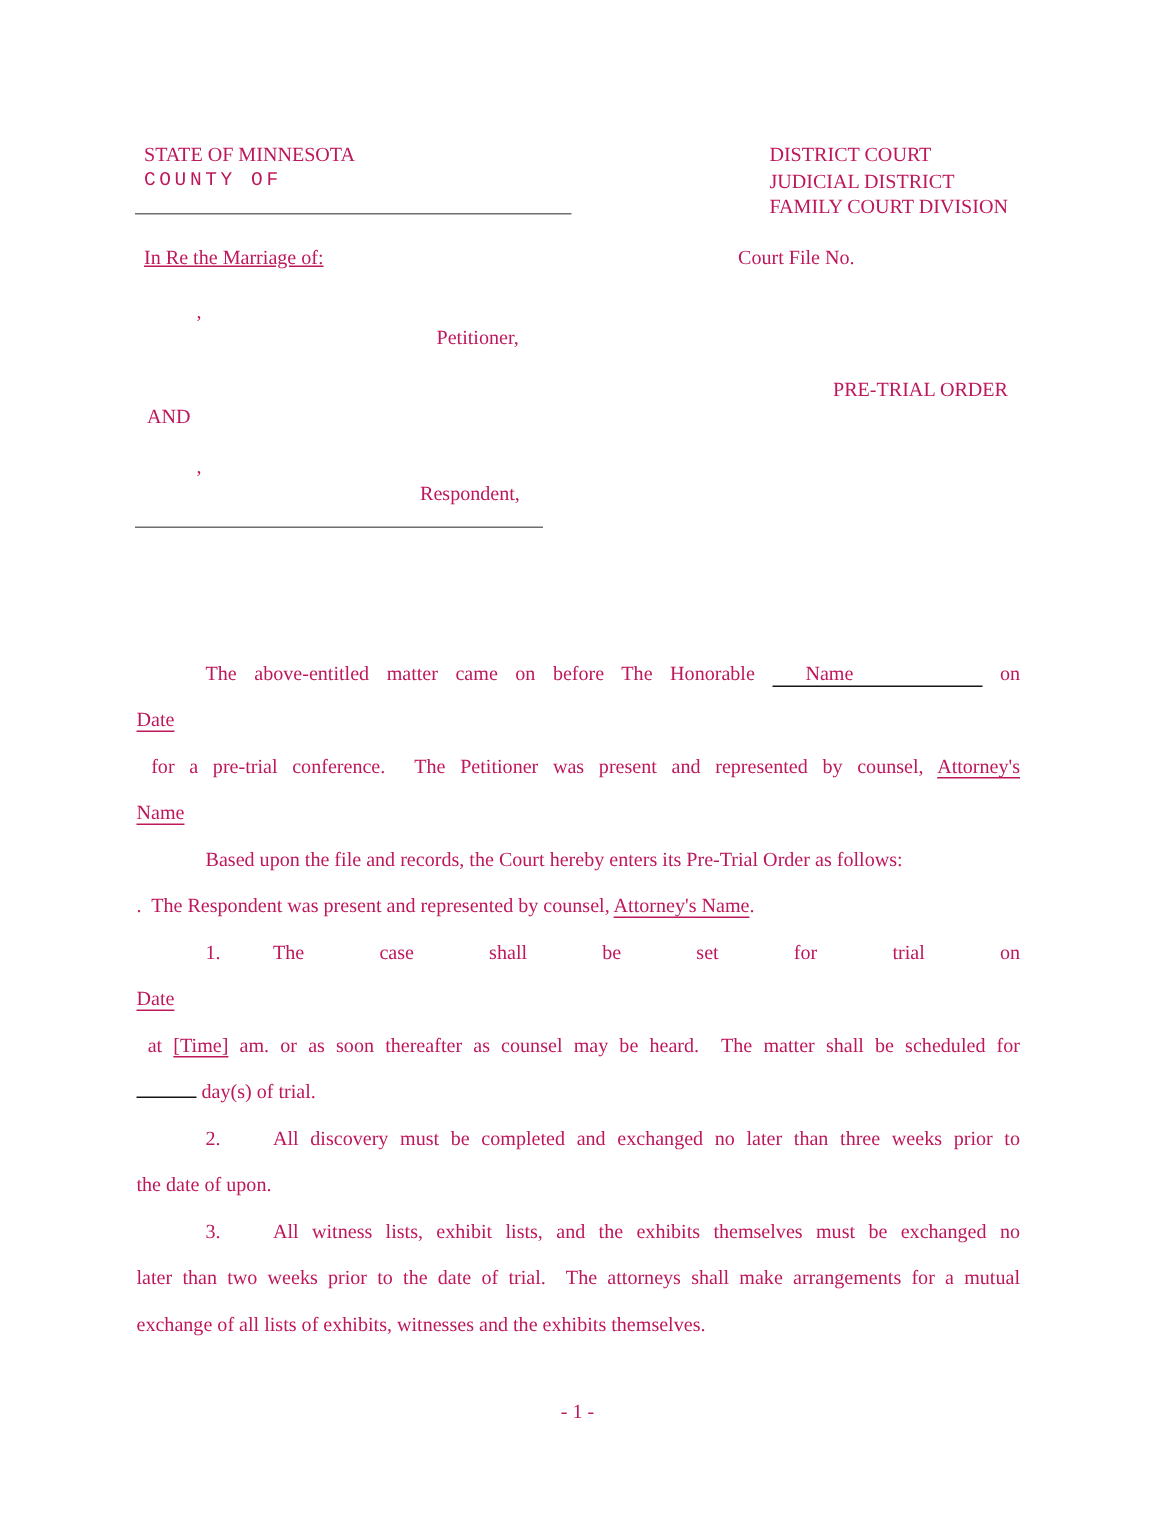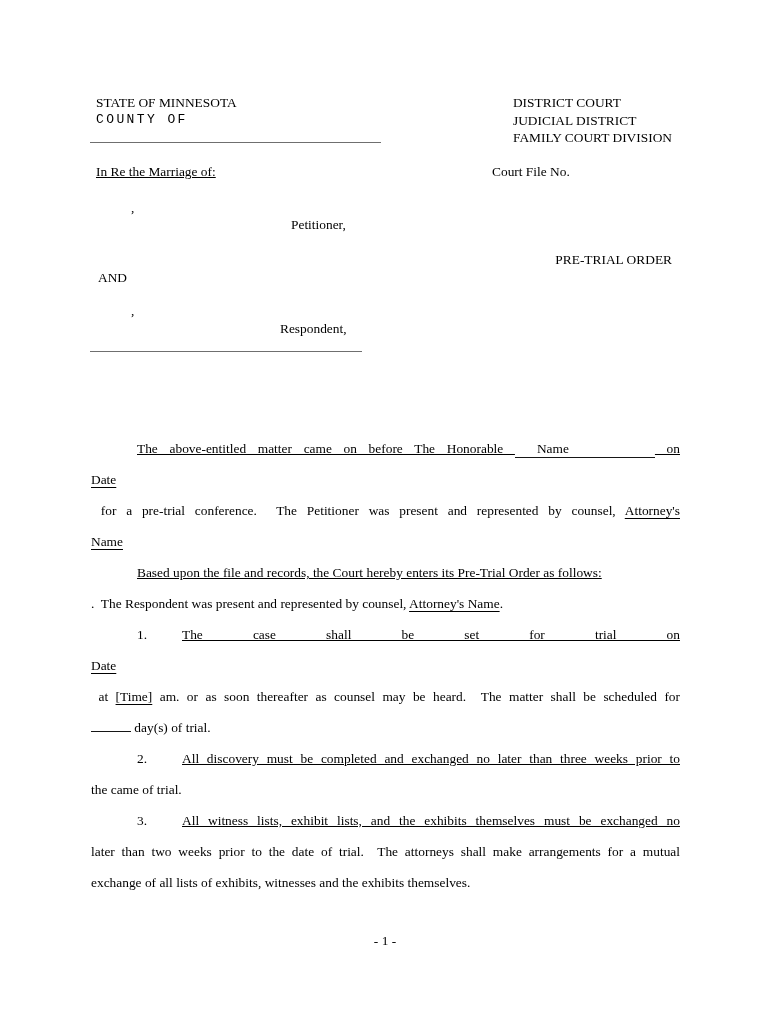--- a/index.html
+++ b/index.html
@@ -3,21 +3,21 @@
 <meta charset="utf-8">
 <style>
   html, body { margin: 0; padding: 0; background: #ffffff; }
   .page {
     position: relative;
     width: 770px;
     height: 1024px;
     background: #ffffff;
     font-family: "Liberation Serif", serif;
     font-size: 13.4px;
-    color: #000000;
+    color: #be185d;
     overflow: hidden;
   }
   .abs { position: absolute; }
 
   
   .hdr-left  { left: 96px;  top: 94px; line-height: 17px; white-space: nowrap; }
   .hdr-left .county {
     font-family: Liberation Mono, monospace;
     font-size: 13px;
     letter-spacing: 2.4px;
@@ -35,21 +35,21 @@
   .pet-role       { left: 291px; top: 217px; }
   .order-title    { right: 98px; top: 252px; }
   .and-connector  { left: 98px;  top: 270px; }
   .resp-comma     { left: 131px; top: 303px; }
   .resp-role      { left: 280px; top: 321px; }
 
   
   .doc-body { position: absolute; left: 91px; top: 433px; width: 589px; }
   .line { height: 31px; line-height: 31px; }
   .just { text-align: justify; text-align-last: justify; }
-  .ind  { padding-left: 46px; text-decoration: underline; }
+  .ind  { padding-left: 46px; }
   .num  { display: inline-block; width: 45px; }
   .u {
     text-decoration: underline;
     text-decoration-thickness: 1px;
     text-underline-offset: 3px;
   }
   .blank {
     display: inline-block;
     border-bottom: 1px solid #161616;
     height: 17px;
@@ -100,21 +100,21 @@
       <div class="line"><span class="u">Date</span></div>
       <div class="line just"><span>&nbsp;for a pre-trial conference.&nbsp; The Petitioner was present and represented by counsel, </span><span class="u">Attorney's</span></div>
       <div class="line"><span class="u">Name</span></div>
       <div class="line ind"><span>Based upon the file and records, the Court hereby enters its Pre-Trial Order as follows:</span></div>
       <div class="line"><span>.&nbsp; The Respondent was present and represented by counsel, </span><span class="u">Attorney's Name</span><span>.</span></div>
       <div class="line just ind"><span class="num">1.</span><span>The case shall be set for trial on</span></div>
       <div class="line"><span class="u">Date</span></div>
       <div class="line just"><span>&nbsp;at </span><span class="u">[Time]</span><span> am. or as soon thereafter as counsel may be heard.&nbsp; The matter shall be scheduled for</span></div>
       <div class="line"><span class="blank" style="width: 40px;"></span><span> day(s) of trial.</span></div>
       <div class="line just ind"><span class="num">2.</span><span>All discovery must be completed and exchanged no later than three weeks prior to</span></div>
-      <div class="line"><span>the came of trial.</span></div>
+      <div class="line"><span>the date of upon.</span></div>
       <div class="line just ind"><span class="num">3.</span><span>All witness lists, exhibit lists, and the exhibits themselves must be exchanged no</span></div>
       <div class="line just"><span>later than two weeks prior to the date of trial.&nbsp; The attorneys shall make arrangements for a mutual</span></div>
       <div class="line"><span>exchange of all lists of exhibits, witnesses and the exhibits themselves.</span></div>
     </div>
 
   <div class="abs footer">- 1 -</div>
 
 </div>
 
 </body></html>

